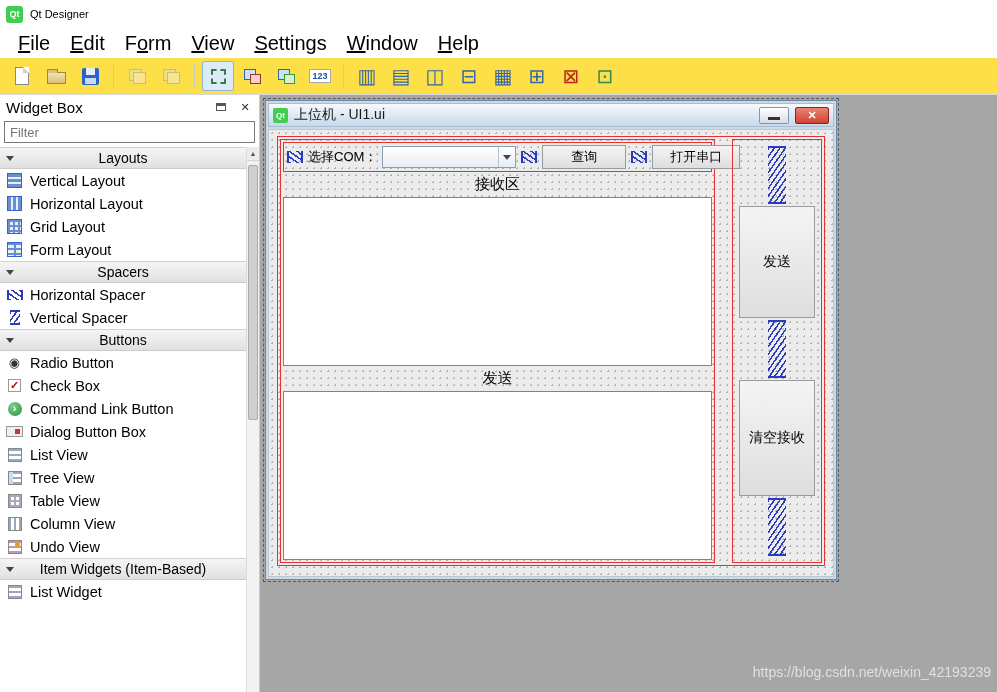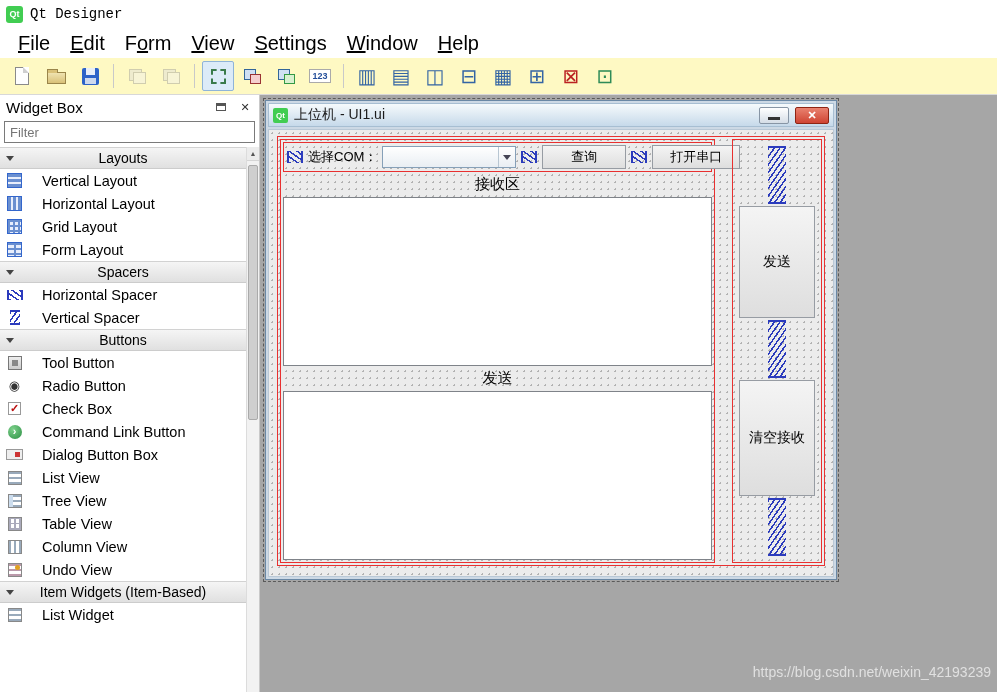--- a/index.html
+++ b/index.html
@@ -4,29 +4,29 @@
 <style>
   * { box-sizing: border-box; margin: 0; padding: 0; }
   html,body { width: 997px; height: 692px; overflow: hidden; }
   body { font-family: "Liberation Sans", sans-serif; background: #fff; color: #000; }
   .app { width: 997px; height: 692px; display: flex; flex-direction: column; }
 
   
   .titlebar { height: 28px; display: flex; align-items: center; gap: 7px; padding-left: 6px; background: #fff; }
   .qt-logo { width: 17px; height: 17px; background: var(--qt_green,#41cd52); color: #fff; font-size: 9px; font-weight: bold;
              display: flex; align-items: center; justify-content: center; border-radius: 3px; }
-  .app-title { font-size: 14px; font-family: Liberation Mono, monospace; }
+  .app-title { font-size: 11px; }
 
   
   .menubar { height: 30px; display: flex; align-items: center; padding-left: 8px; background: #fff; font-size: 20px; }
   .menu-item { padding: 4px 10px; cursor: default; white-space: nowrap; }
   .accel { text-decoration: underline; }
 
   
-  .toolbar { height: 37px; background: #fef9c3; border-bottom: 1px solid #d8d8d8; display: flex; align-items: center; padding-left: 6px; gap: 2px; }
+  .toolbar { height: 37px; background: #fde047; border-bottom: 1px solid #d8d8d8; display: flex; align-items: center; padding-left: 6px; gap: 2px; }
   .tb-btn { width: 32px; height: 30px; display: flex; align-items: center; justify-content: center; border: 1px solid transparent; }
   .tb-btn.active { background: #dcebf8; border: 1px solid #8fb4d8; border-radius: 2px; }
   .tb-sep { width: 1px; height: 24px; background: #c9c9c9; margin: 0 5px; }
   .tb-glyph { font-size: 20px; line-height: 1; color: var(--accent_blue,#3465a4); }
   .tb-glyph.red { color: #bb2222; }
   .tb-glyph.green { color: #2e8b57; }
   .disabled { opacity: .45; filter: grayscale(1); }
 
   .ic-new { width: 14px; height: 18px; background: #fefefe; border: 1px solid #8a8a8a; position: relative; }
   .ic-new::after { content:""; position:absolute; right:-1px; top:-1px; border-left:6px solid #cfcfcf; border-top:6px solid #fff; }
@@ -54,21 +54,21 @@
   .wb-header-title { flex: 1; }
   .wb-hbtn { width: 16px; height: 16px; display: flex; align-items: center; justify-content: center; font-size: 11px; color: #333; }
   .ic-float { width: 10px; height: 8px; border: 1px solid #555; border-top: 3px solid #555; }
   .wb-filter { padding: 2px 4px 4px 4px; }
   .wb-filter input { width: 100%; height: 22px; border: 1px solid #7a7a7a; font-size: 13px; padding: 0 5px; font-family: "Liberation Sans", sans-serif; }
   .wb-body { flex: 1; position: relative; min-height: 0; }
   .wb-tree { position: absolute; inset: 0 13px 0 0; overflow: hidden; }
   .wb-section { height: 22px; background: linear-gradient(#f5f5f5,#e0e0e0); border-top: 1px solid #d2d2d2; border-bottom: 1px solid #cccccc;
                 display: flex; align-items: center; justify-content: center; font-size: 14px; position: relative; }
   .chev { position: absolute; left: 6px; width: 0; height: 0; border-left: 4px solid transparent; border-right: 4px solid transparent; border-top: 5px solid #444; }
-  .wb-item { height: 23px; display: flex; align-items: center; gap: 19px; padding-left: 6px; font-size: 14.5px; white-space: nowrap; }
+  .wb-item { height: 23px; display: flex; align-items: center; gap: 7px; padding-left: 6px; font-size: 14.5px; white-space: nowrap; }
   .wb-icon { width: 17px; display: flex; align-items: center; justify-content: center; flex: none; }
 
   .ic-vlay { width: 15px; height: 15px; border: 1px solid #3366cc; background: repeating-linear-gradient(180deg,#6a8fd0 0 3px,#e8eefc 3px 5px); }
   .ic-hlay { width: 15px; height: 15px; border: 1px solid #3366cc; background: repeating-linear-gradient(90deg,#6a8fd0 0 3px,#e8eefc 3px 5px); }
   .ic-grid { width: 15px; height: 15px; border: 1px solid #3366cc; background-color: #e8eefc;
              background-image: repeating-linear-gradient(180deg,#6a8fd0 0 2px,transparent 2px 5px), repeating-linear-gradient(90deg,#6a8fd0 0 2px,transparent 2px 5px); }
   .ic-form { width: 15px; height: 15px; border: 1px solid #3366cc; background-color: #e8eefc;
              background-image: repeating-linear-gradient(180deg,#6a8fd0 0 2px,transparent 2px 5px), linear-gradient(90deg,transparent 0 6px,#6a8fd0 6px 8px,transparent 8px); }
   .ic-spring-h { width: 16px; height: 10px; border-left: 2px solid var(--spring_blue,#2b3bbd); border-right: 2px solid var(--spring_blue,#2b3bbd);
                  background: repeating-linear-gradient(35deg,var(--spring_blue,#2b3bbd) 0 1.5px,transparent 1.5px 4.5px); }
@@ -275,26 +275,20 @@
               </span>
               <span>Vertical Spacer</span>
             </div>
 
           <div class="wb-section">
               <span class="chev"></span>
               <span>Buttons</span>
             </div>
           <div class="wb-item">
               <span class="wb-icon">
-                <span class="ic-tool"></span>
-              </span>
-              <span>Tool Button</span>
-            </div>
-          <div class="wb-item">
-              <span class="wb-icon">
                 <span class="ic-radio">◉</span>
               </span>
               <span>Radio Button</span>
             </div>
           <div class="wb-item">
               <span class="wb-icon">
                 <span class="ic-checkbox">✓</span>
               </span>
               <span>Check Box</span>
             </div>

